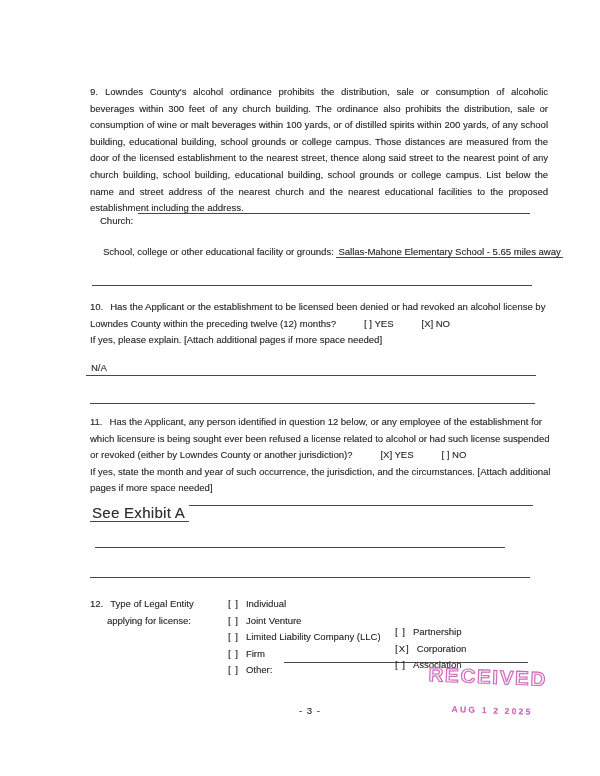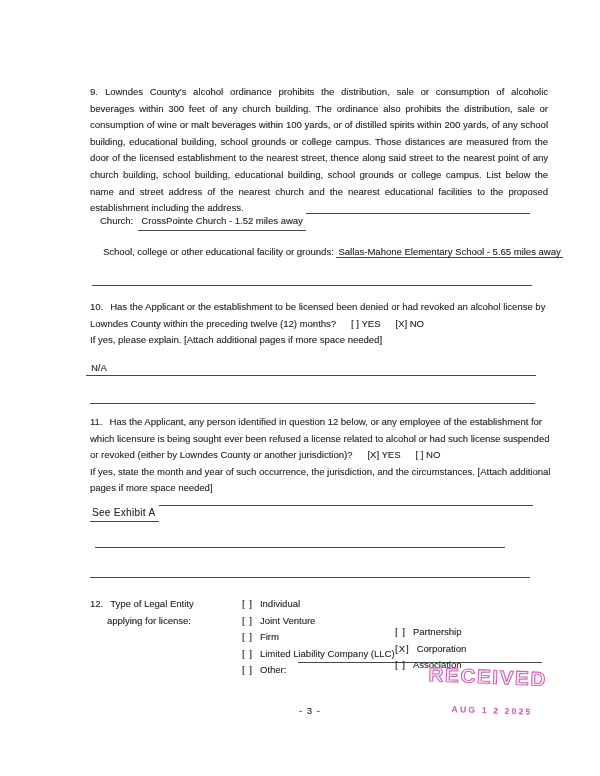--- a/index.html
+++ b/index.html
@@ -17,25 +17,25 @@
     border-radius: 19px;
   }
   .abs { position: absolute; }
   .justify { text-align: justify; }
   .qnum { margin-right: 7px; }
   .uline { border-bottom: 1px solid #474747; }
   .fillline { flex: 1 1 auto; border-bottom: 1px solid #474747; }
   .hline { position: absolute; height: 0; border-top: 1px solid #474747; }
   .flexrow { display: flex; align-items: flex-start; }
   .nowrap { white-space: nowrap; }
-  .yn { margin-left: 15px; white-space: nowrap; }
+  .yn { margin-left: 28px; white-space: nowrap; }
   .cbrow { white-space: nowrap; }
   .cb { margin-right: 7px; letter-spacing: 1px; }
   .answer-big {
-    font-size: 10px;
+    font-size: 15px;
     line-height: 15px;
     letter-spacing: 0.3px;
   }
   .q12col { position: absolute; top: 0; }
   .stamp-received {
     position: absolute;
     left: 429px;
     top: 666px;
     font-size: 19.5px;
     font-weight: bold;
@@ -71,21 +71,20 @@
 <body>
 
 <div class="page">
 
   <div class="abs justify" style="left:90px; top:84px; width:458px;">
     <span class="qnum">9.</span><span>Lowndes County's alcohol ordinance prohibits the distribution, sale or consumption of alcoholic beverages within 300 feet of any church building.  The ordinance also prohibits the distribution, sale or consumption of wine or malt beverages within 100 yards, or of distilled spirits within 200 yards, of any school building, educational building, school grounds or college campus.  Those distances are measured from the door of the licensed establishment to the nearest street, thence along said street to the nearest point of any church building, school building, educational building, school grounds or college campus.  List below the name and street address of the nearest church and the nearest educational facilities to the proposed establishment including the address.</span>
   </div>
 
   <div class="abs flexrow" style="left:100px; top:213px; width:430px; height:16px;">
     <span style="margin-right:5px;">Church:</span>
-    <span class="uline" style="padding:0 3px;">CrossPointe Church - 1.52 miles away</span>
     <span class="fillline"></span>
   </div>
 
   <div class="abs nowrap" style="left:103px; top:244px;">
     <span style="">School, college or other educational facility or grounds:</span>
     <span class="uline" style="padding:0 2px;">Sallas-Mahone Elementary School - 5.65 miles away</span>
   </div>
 
   <div class="hline" style="left:92px; top:285px; width:440px;"></div>
 
@@ -119,32 +118,32 @@
 
   <div class="abs" style="left:90px; top:596px; width:458px; height:90px;">
 
     <div class="q12col" style="left:0px; width:135px;">
       <div class="nowrap">
         <span class="qnum">12.</span><span>Type of Legal Entity</span>
       </div>
       <div style="padding-left:17px;">applying for license:</div>
     </div>
 
-    <div class="q12col" style="left:152px; width:300px;">
+    <div class="q12col" style="left:138px; width:300px;">
       <div class="cbrow">
         <span class="cb">[ ]</span><span>Individual</span>
       </div>
       <div class="cbrow">
         <span class="cb">[ ]</span><span>Joint Venture</span>
       </div>
       <div class="cbrow">
-        <span class="cb">[ ]</span><span>Firm</span>
+        <span class="cb">[ ]</span><span>Limited Liability Company (LLC)</span>
       </div>
       <div class="cbrow">
-        <span class="cb">[ ]</span><span>Limited Liability Company (LLC)</span>
+        <span class="cb">[ ]</span><span>Firm</span>
       </div>
       <div class="cbrow flexrow" style="height:16.6px;">
         <span class="cb">[ ]</span>
           <span style="margin-right:12px;">Other:</span>
         <span class="fillline"></span>
       </div>
     </div>
 
     <div class="q12col" style="left:305px; width:150px;margin-top:28px;">
       <div class="cbrow">

